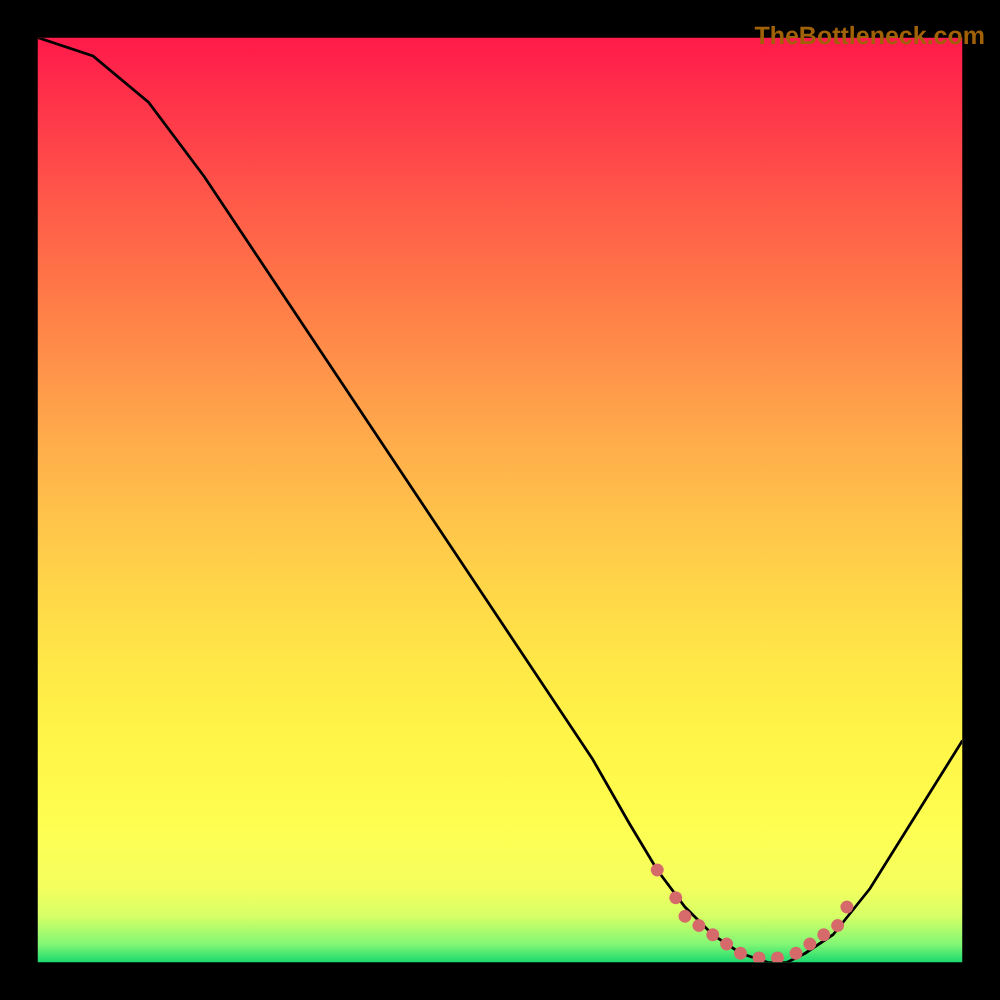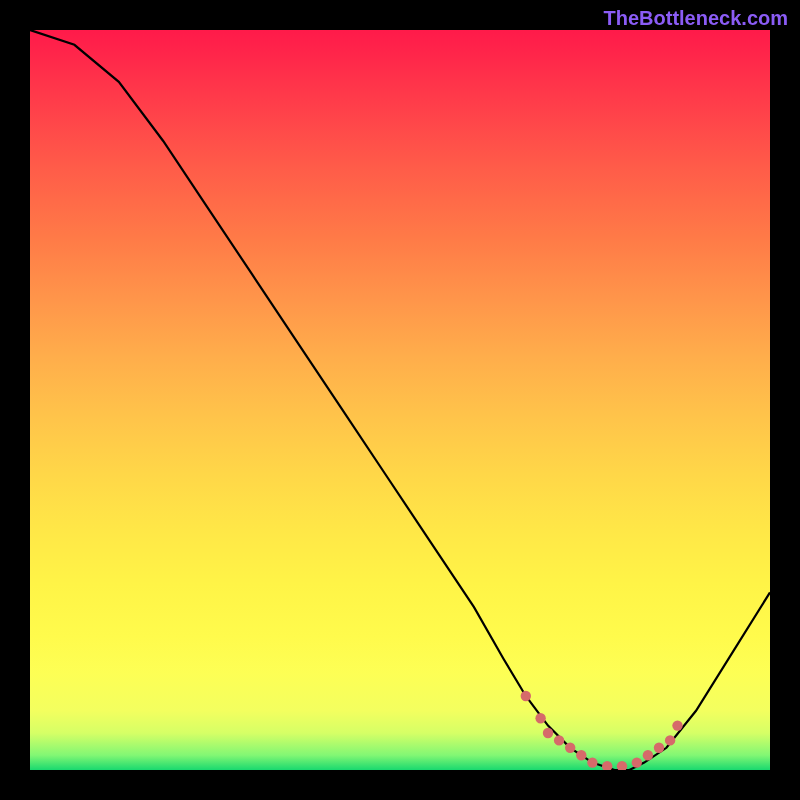--- a/index.html
+++ b/index.html
@@ -11,23 +11,23 @@
     overflow: hidden;
     font-family: Arial, Helvetica, sans-serif;
   }
   .container {
     position: relative;
     width: 800px;
     height: 800px;
   }
   .watermark {
     position: absolute;
-    top: 7px;
+    top: 18px;
     right: 12px;
-    color: #8b5cf6;
+    color: #a16207;
     font-size: 20px;
     font-weight: 600;
     z-index: 50;
   }
   .plot-frame {
     position: absolute;
     left: 30px;
     top: 30px;
     width: 740px;
     height: 740px;

